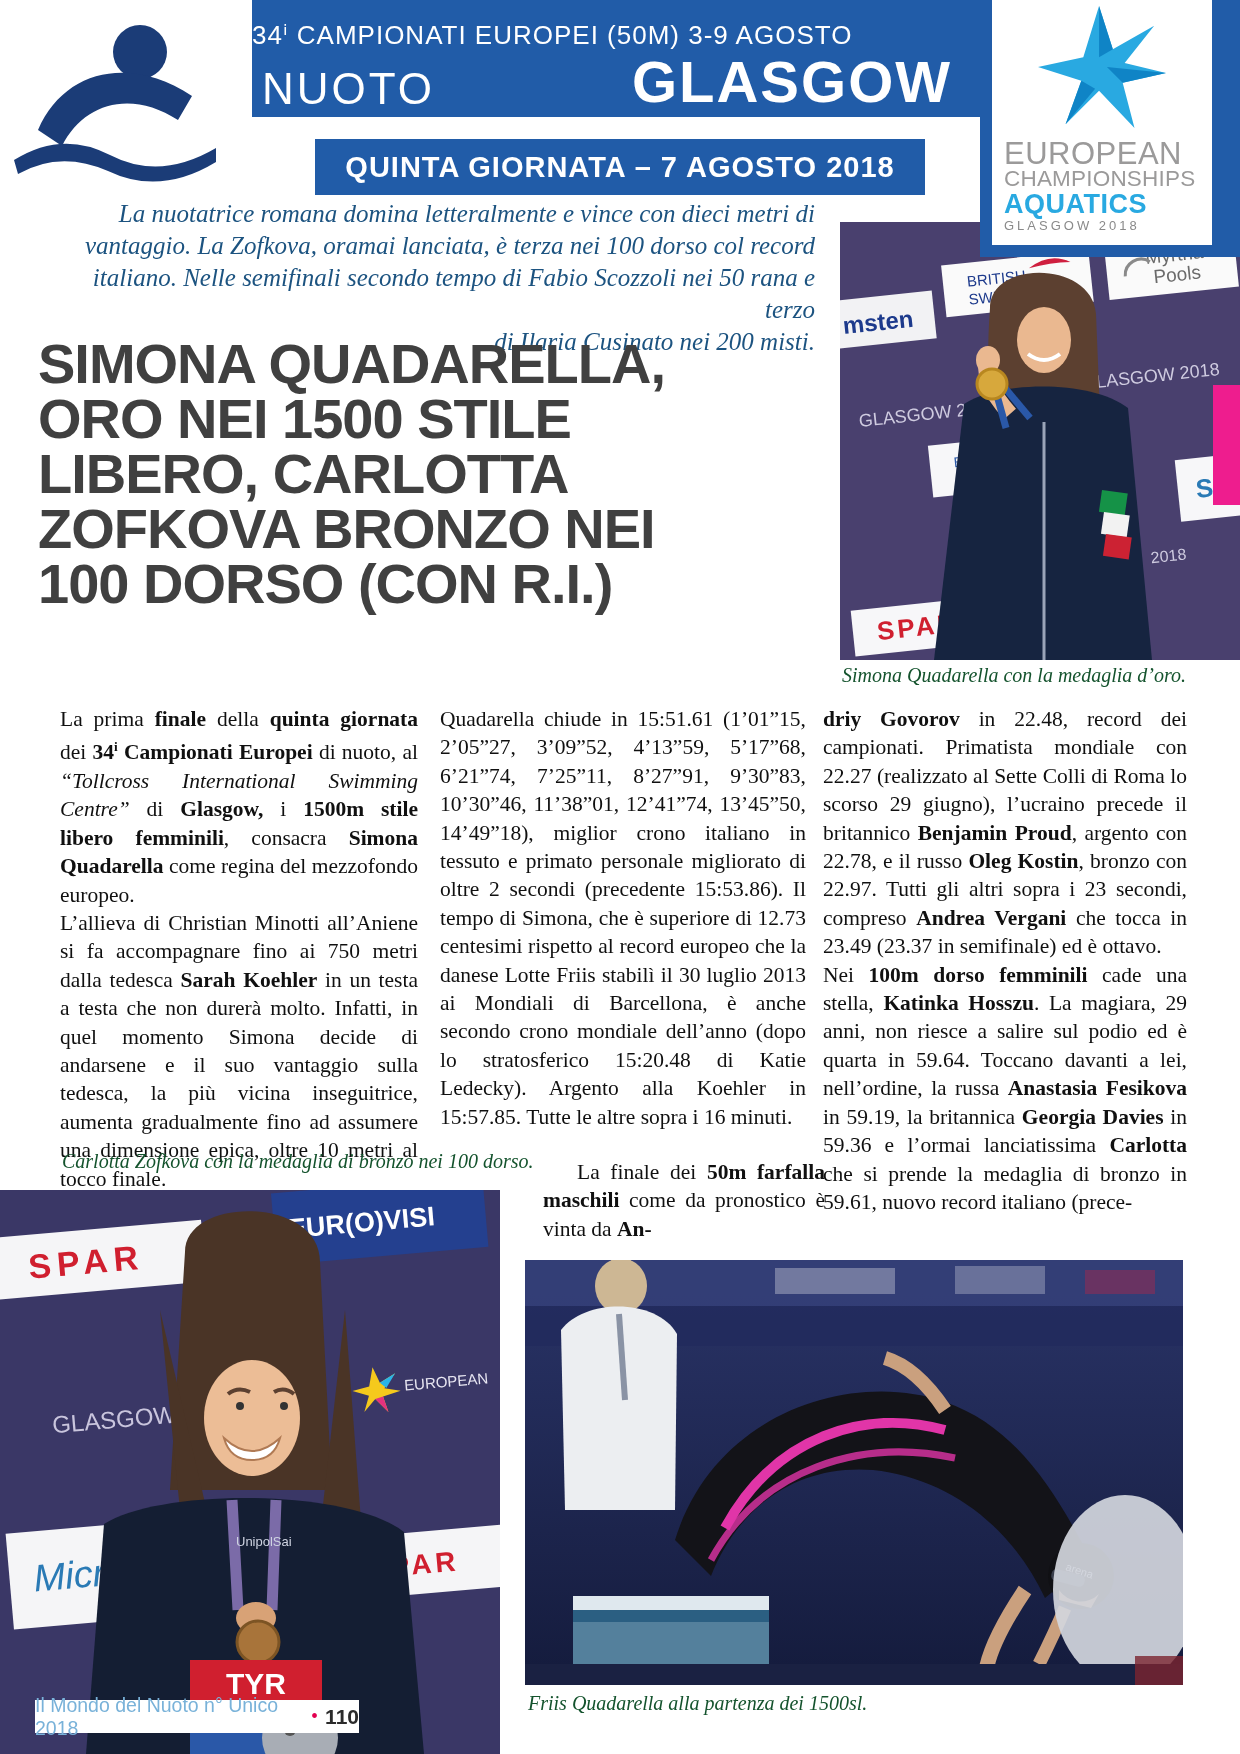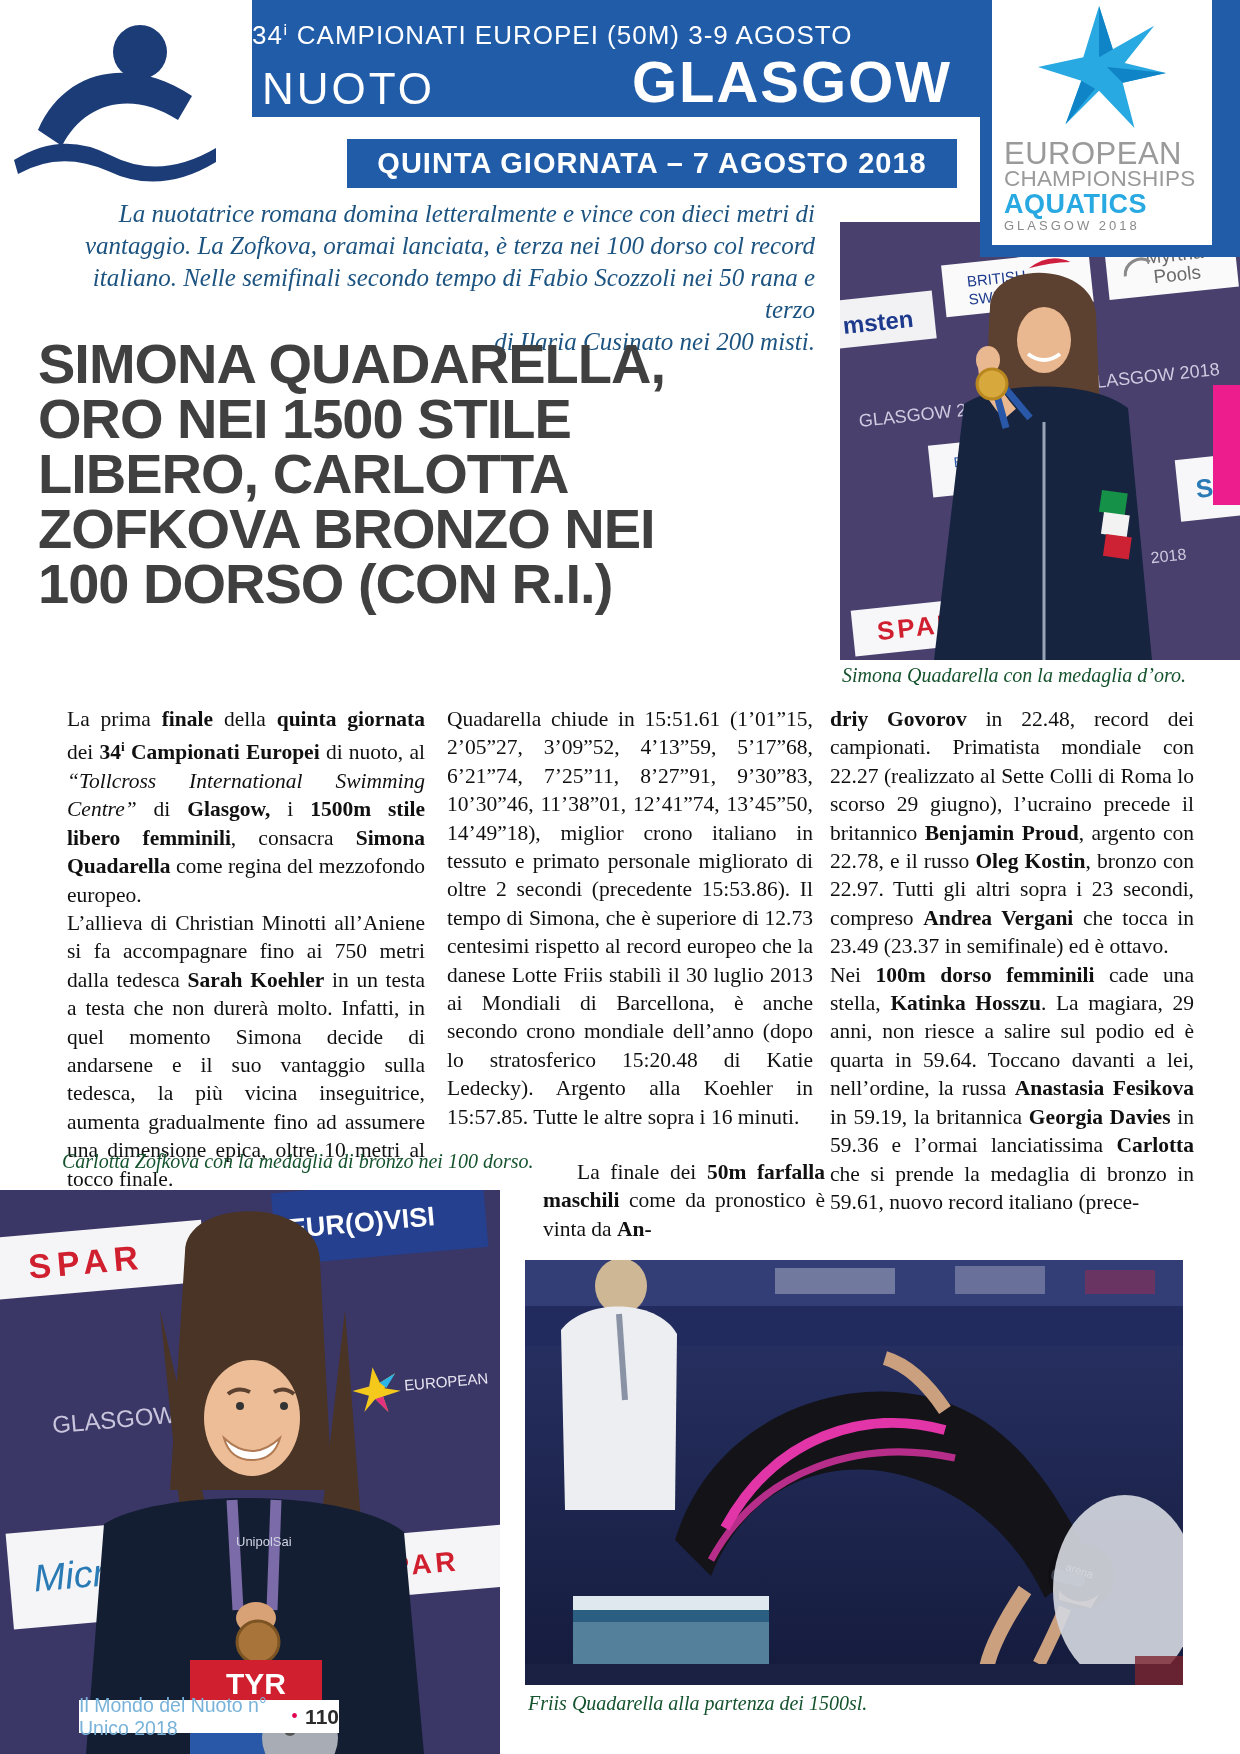--- a/index.html
+++ b/index.html
@@ -6,52 +6,52 @@
   .page{position:relative;width:1240px;height:1754px;background:#fff;overflow:hidden;
         font-family:"Liberation Serif","DejaVu Serif",serif;}
   .sans{font-family:"Liberation Sans","DejaVu Sans",sans-serif;}
   .abs{position:absolute;}
 
   
   .band{left:252px;top:0;width:988px;height:117px;background:#215ca8;}
   .nuoto{left:262px;top:64px;color:#fff;font-size:44px;letter-spacing:3px;}
   .event-line{left:252px;top:20px;width:700px;text-align:left;color:#fff;font-size:26px;letter-spacing:1px;}
   .city{left:252px;top:48px;width:700px;text-align:right;color:#fff;font-size:58px;font-weight:bold;letter-spacing:2px;}
-  .quinta{left:315px;top:139px;width:610px;height:49px;background:#215ca8;color:#fff;
-          display:flex;align-items:center;justify-content:center;font-size:29px;font-weight:bold;letter-spacing:1px;margin-left:32px;}
+  .quinta{left:315px;top:139px;width:610px;height:56px;background:#215ca8;color:#fff;
+          display:flex;align-items:center;justify-content:center;font-size:29px;font-weight:bold;letter-spacing:1px;}
   .logo-frame{left:980px;top:0;width:260px;height:257px;background:#215ca8;}
   .logo-card{left:992px;top:0;width:220px;height:245px;background:#fff;}
   .logo-star{position:absolute;left:46px;top:6px;}
   .lc-t{position:absolute;left:12px;color:#9b9a9a;line-height:1;}
   .lc1{top:138px;font-size:31px;letter-spacing:.5px;}
   .lc2{top:168px;font-size:22.5px;letter-spacing:.2px;}
   .lc3{top:191px;font-size:27px;font-weight:bold;color:#29a9e1;letter-spacing:.5px;}
   .lc4{top:219px;font-size:13px;letter-spacing:3px;color:#8a8a8a;}
 
   
   .intro{left:55px;top:198px;width:760px;text-align:right;font-style:italic;font-size:25px;
          line-height:32px;color:#1c5380;white-space:pre-line;}
   .headline{left:38px;top:336px;width:770px;text-align:left;color:#404040;font-weight:bold;
             font-size:56px;line-height:55px;letter-spacing:-1px;white-space:pre-line;}
 
   
-  .col{top:705px;font-size:21.5px;line-height:28.4px;text-align:justify;color:#101010;margin-left:7px;}
+  .col{top:705px;font-size:21.5px;line-height:28.4px;text-align:justify;color:#101010;}
   .col .para{margin:0;}
   .fb{font-weight:bold;} .fi{font-style:italic;}
   .fu{font-size:62%;vertical-align:super;}
   .c1{left:60px;width:358px;}
   .c2{left:440px;width:366px;}
   .c3{left:823px;width:364px;}
   .c2b{left:543px;top:1158px;width:282px;font-size:21.5px;line-height:28.4px;text-align:justify;color:#101010;}
   .c2b .para{margin:0;text-indent:34px;}
 
   .caption{font-style:italic;font-size:20px;color:#14532d;}
 
-  .footer{left:35px;top:1700px;width:260px;height:33px;background:#fff;display:flex;align-items:center;
-          justify-content:center;gap:7px;z-index:5;margin-left:44px;}
+  .footer{left:35px;top:1700px;width:324px;height:33px;background:#fff;display:flex;align-items:center;
+          justify-content:center;gap:7px;z-index:5;}
   .foot-mag{color:#79b2d9;font-size:19.5px;}
   .foot-sep{color:#e30050;font-size:20px;}
   .foot-page{color:#2b2b2b;font-size:21px;font-weight:bold;}
 
   svg text{font-family:"Liberation Sans","DejaVu Sans",sans-serif;}
 </style>
 </head>
 <body>
 
 <div class="page">

